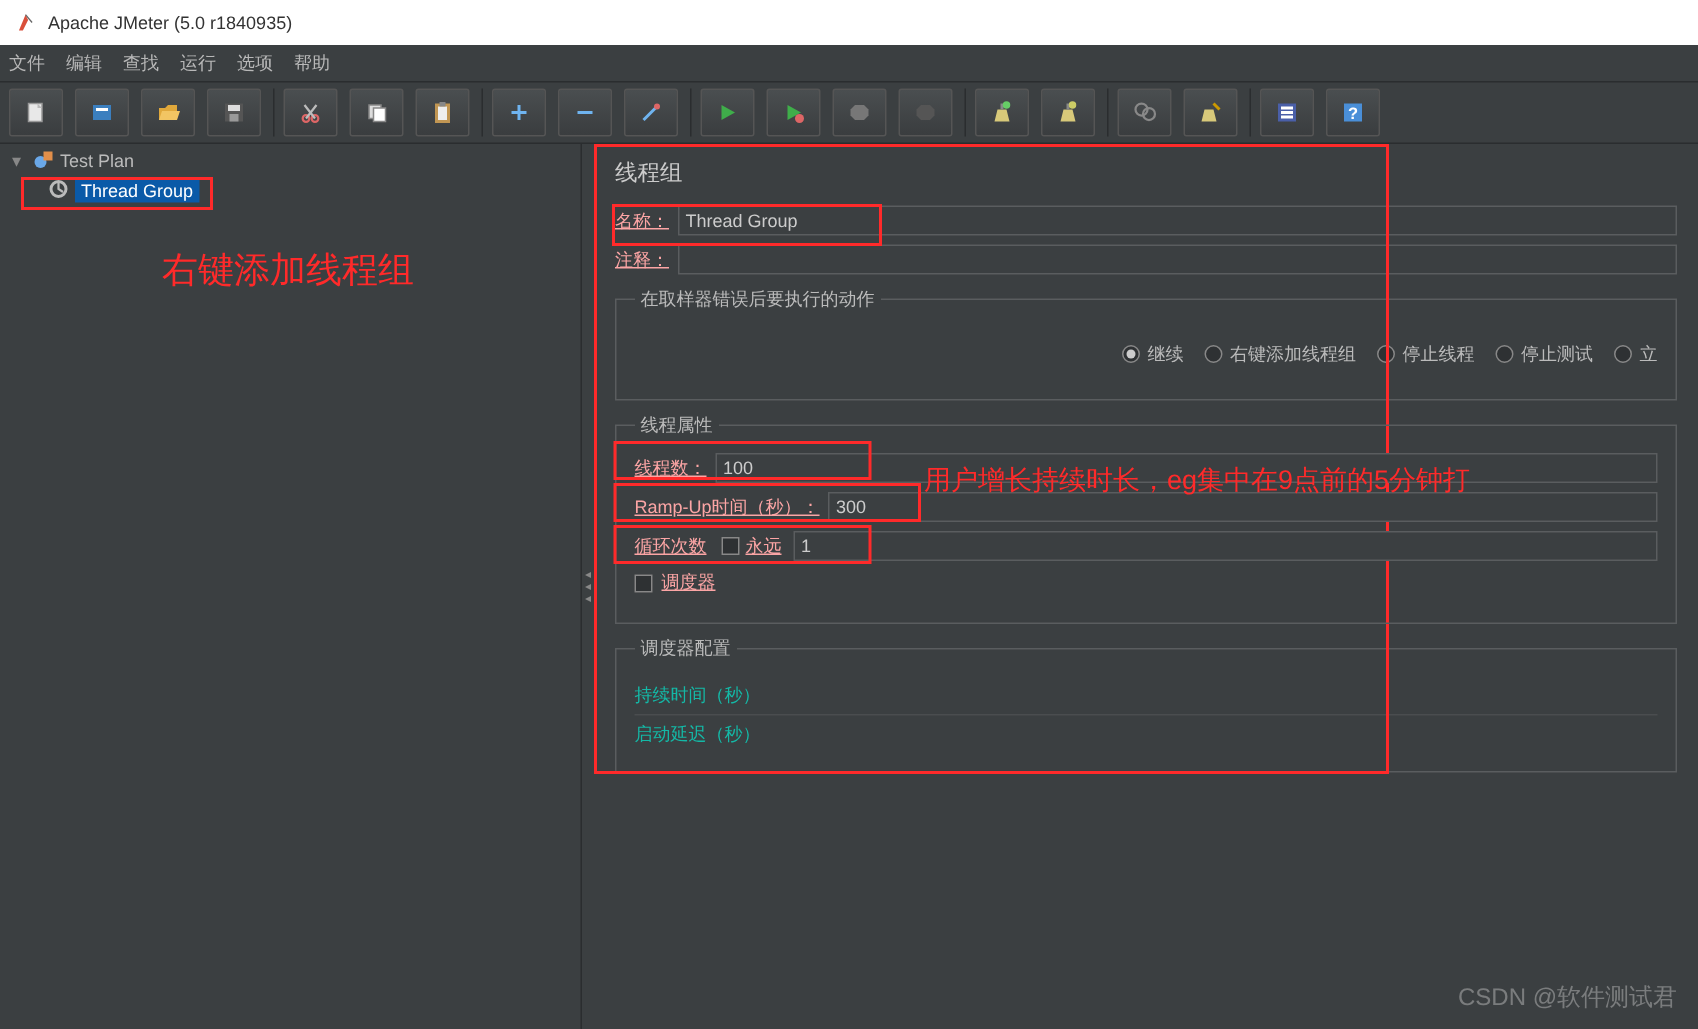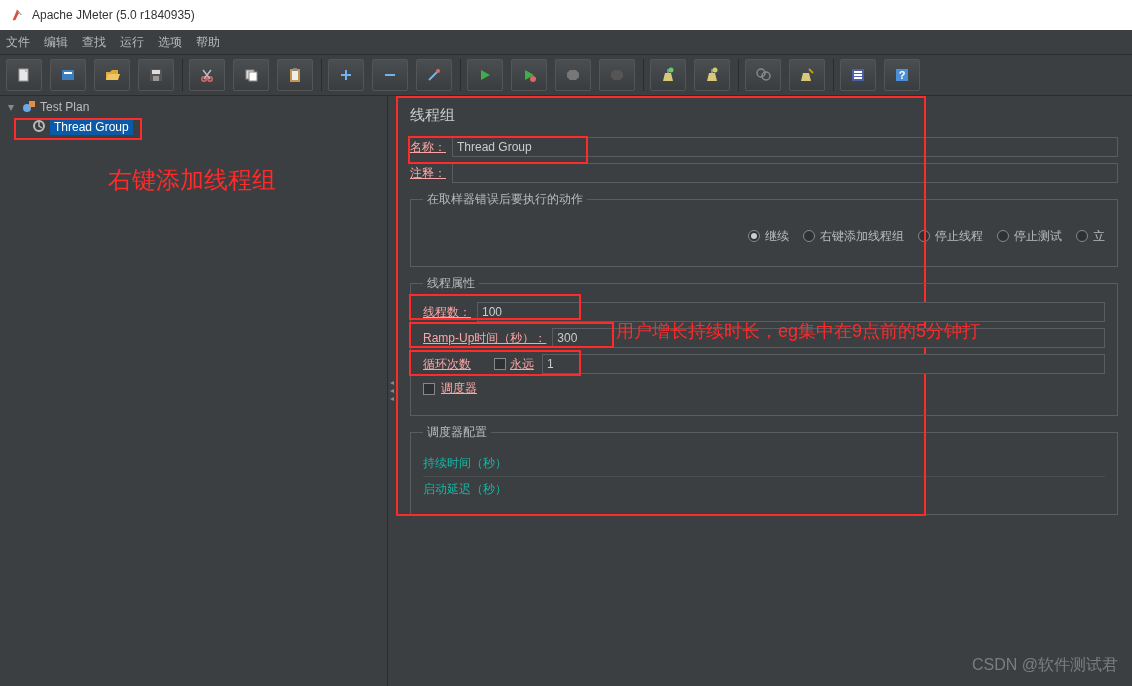--- a/index.html
+++ b/index.html
@@ -438,35 +438,35 @@
       </div>
 
       <div class="panel-redbox" style="left:-2px;top:30px;width:205px;height:26px;"></div>
       <div class="form-row">
         <label>Ramp-Up时间（秒）：</label>
         <input class="textfield" style="flex: 1 1 0%;" value="300">
       </div>
 
       <div class="panel-redbox" style="left:-2px;top:58px;width:172px;height:26px;"></div>
       <div class="form-row">
-        <label style="margin-right:23px;">循环次数</label>
+        <label style="margin-right:10px;">循环次数</label>
         <span class="cbox"></span>
         <label style="margin:0 8px 0 4px;">永远</label>
         <input class="textfield" style="flex: 1 1 0%;" value="1">
       </div>
 
       <div class="form-row">
         <span class="cbox"></span>
         <label style="margin-left:6px;">调度器</label>
       </div>
     </fieldset>
 
     <fieldset>
       <legend>调度器配置</legend>
       <div class="sched-label">持续时间（秒）</div>
       <div class="sched-label" style="border-bottom:none;">启动延迟（秒）</div>
     </fieldset>
 
-    <div class="annotation" style="left:220px;top:223px;font-size:18px;">用户增长持续时长，eg集中在9点前的5分钟打</div>
+    <div class="annotation" style="left:220px;top:212px;font-size:18px;">用户增长持续时长，eg集中在9点前的5分钟打</div>
   </div>
 </div>
 
 <div class="watermark">CSDN @软件测试君</div>
 
 </body></html>

